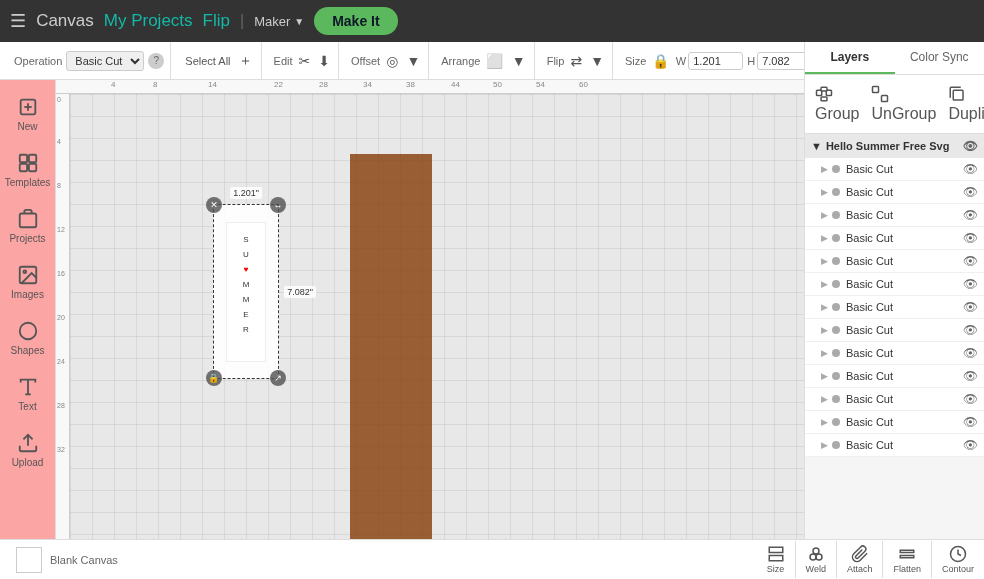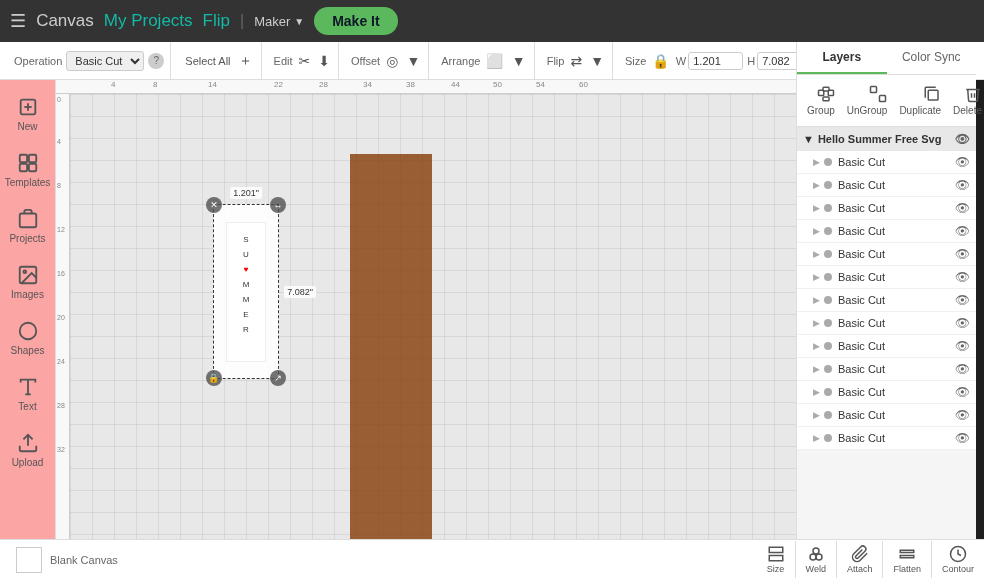--- a/index.html
+++ b/index.html
@@ -72,29 +72,29 @@
     .handle-tl { top: -8px; left: -8px; }
     .handle-tr { top: -8px; right: -8px; }
     .handle-bl { bottom: -8px; left: -8px; }
     .handle-br { bottom: -8px; right: -8px; }
     .dim-label { position: absolute; font-size: 9px; color: #333; background: rgba(255,255,255,0.8); padding: 1px 3px; border-radius: 2px; white-space: nowrap; }
     .dim-w { top: -18px; left: 50%; transform: translateX(-50%); }
     .dim-h { right: -38px; top: 50%; transform: translateY(-50%); }
 
     
     .right-panel {
-      position: absolute; top: 42px; right: 8px; width: 180px; height: calc(579px - 42px - 40px);
+      position: absolute; top: 42px; right: 0; width: 180px; height: calc(579px - 42px - 40px);
       background: #f5f5f5; border-left: 1px solid #ddd; display: flex; flex-direction: column;
     }
     .right-panel-tabs { display: flex; border-bottom: 1px solid #ddd; background: #fff; }
     .panel-tab { flex: 1; text-align: center; padding: 8px 4px; font-size: 12px; cursor: pointer; color: #666; border-bottom: 2px solid transparent; }
     .panel-tab.active { color: #333; border-bottom: 2px solid #5cb85c; font-weight: 600; }
 
     .panel-toolbar { display: flex; align-items: center; justify-content: space-around; padding: 6px 4px; background: #fff; border-bottom: 1px solid #ddd; }
-    .panel-tool-btn { display: flex; flex-direction: column; align-items: flex-end; gap: 2px; cursor: pointer; font-size: 10px; color: #555; padding: 4px 6px; border-radius: 4px; }
+    .panel-tool-btn { display: flex; flex-direction: column; align-items: flex-start; gap: 2px; cursor: pointer; font-size: 16px; color: #555; padding: 4px 6px; border-radius: 4px; }
     .panel-tool-btn svg { width: 18px; height: 18px; }
 
     .layers-list { flex: 1; overflow-y: auto; }
     .layer-group-header { display: flex; align-items: center; padding: 5px 6px; background: #e8e8e8; font-size: 11px; font-weight: 600; color: #333; cursor: pointer; }
     .layer-item { display: flex; align-items: center; padding: 4px 6px 4px 16px; background: #fff; border-bottom: 1px solid #f0f0f0; font-size: 11px; color: #333; }
     .layer-dot { width: 8px; height: 8px; border-radius: 50%; background: #aaa; margin-right: 6px; flex-shrink: 0; }
     .layer-name { flex: 1; font-size: 11px; }
     .layer-eye { cursor: pointer; color: #666; font-size: 12px; }
 
     

